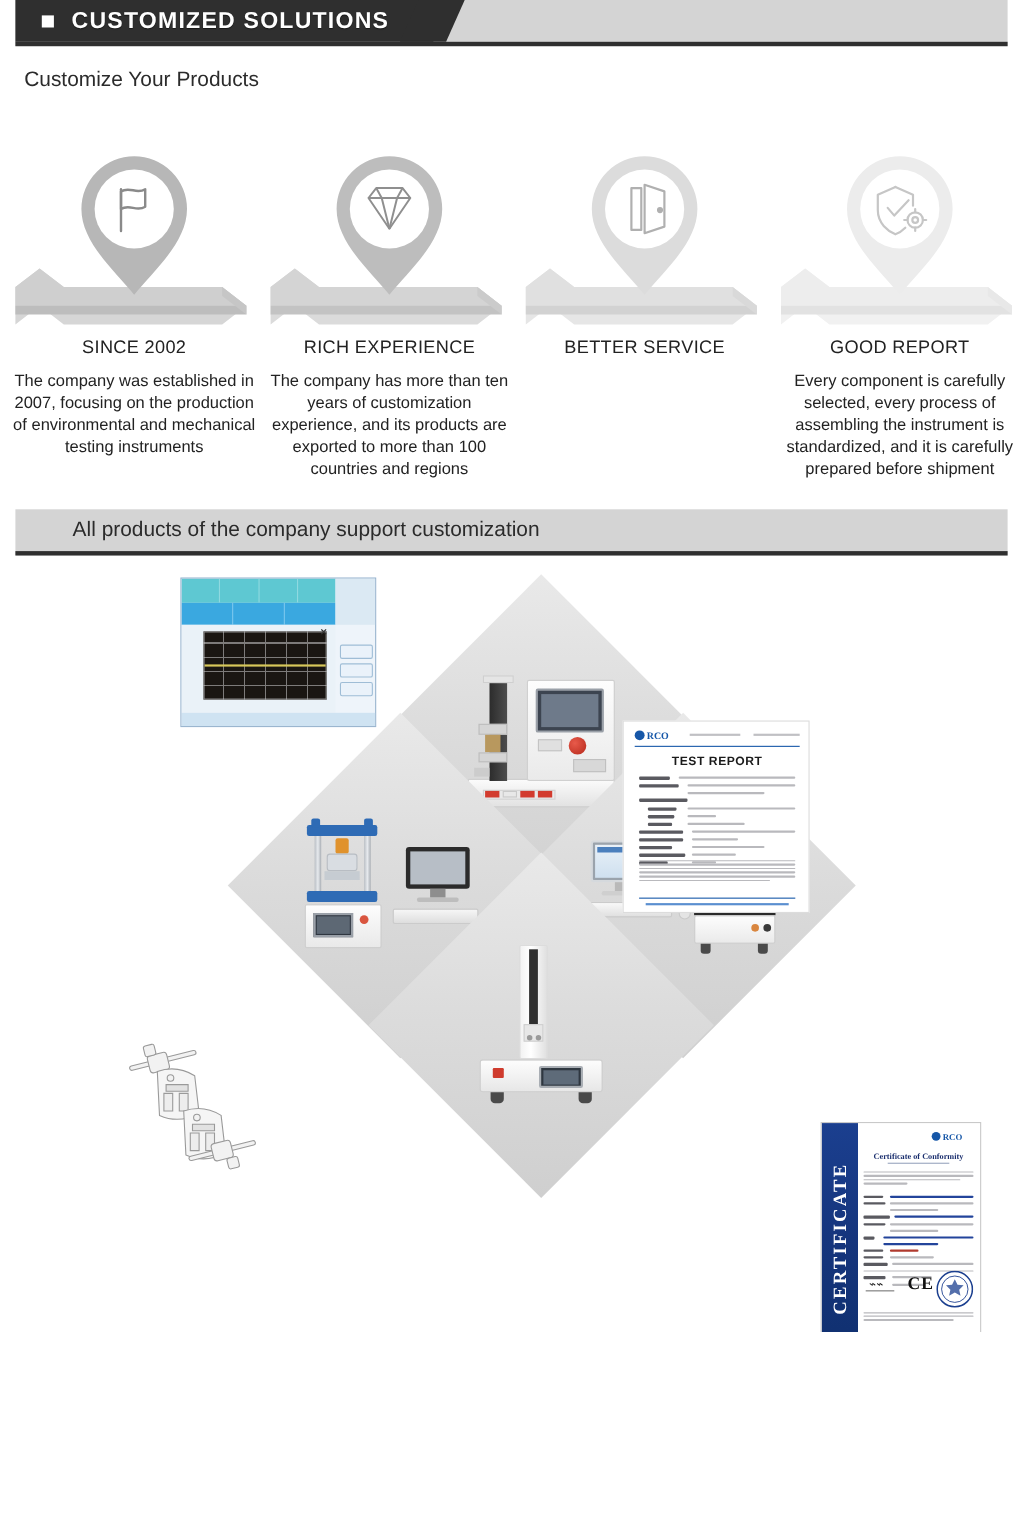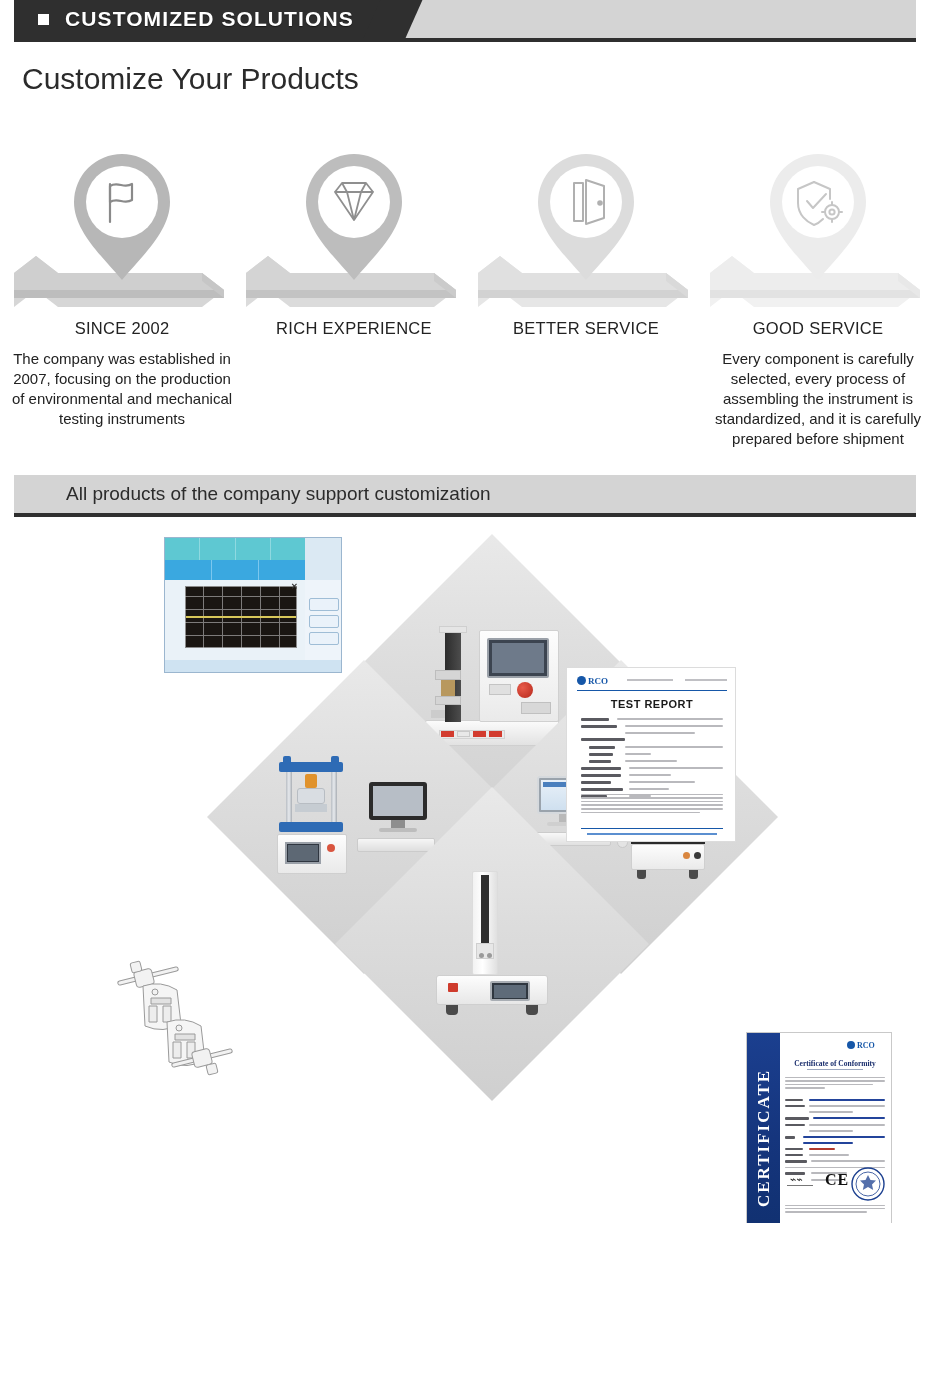--- a/index.html
+++ b/index.html
@@ -62,21 +62,21 @@
     align-items: center;
     padding-left: 52px;
     font-size: 19px;
     color: #2b2b2b;
     white-space: nowrap;
   }
 
   
   .intro { padding: 20px 0 0 22px; }
   .page-title {
-    font-size: 30px;
+    font-size: 19px;
     color: #2b2b2b;
     margin: 0 0 22px 0;
     font-weight: normal;
   }
   .intro-line-1 { font-size: 15px; margin-bottom: 19px; }
   .intro-line-2 { font-size: 15.5px; }
 
   
   .features {
     display: flex;
@@ -242,20 +242,21 @@
           <path d="M97 74 l7 -9 h24 l7 9"></path>
           <line x1="104" y1="65" x2="109" y2="74"></line>
           <line x1="128" y1="65" x2="123" y2="74"></line>
           <line x1="109" y1="74" x2="116" y2="102"></line>
           <line x1="123" y1="74" x2="116" y2="102"></line>
           <line x1="109" y1="74" x2="123" y2="74"></line>
         </g>
       </svg>
     </div>
     <div class="feature-title">RICH EXPERIENCE</div>
+    <div class="feature-desc">The company has more than ten years of customization experience, and its products are exported to more than 100 countries and regions</div>
   </div>
 
   <div class="feature">
     <div class="pin-wrap">
       <svg class="pin-svg" width="232" height="195" viewBox="0 0 232 195">
         <g>
           <polygon points="8,155 30,138 52,155 196,155 218,172 196,189 52,189 30,172 8,189" fill="#e6e6e6"></polygon>
           <polygon points="8,155 30,138 52,155 196,155 218,172 8,172" fill="#e0e0e0"></polygon>
           <polygon points="8,172 218,172 218,180 8,180" fill="#d2d2d2"></polygon>
           <polygon points="196,155 218,172 218,180 196,163" fill="#d9d9d9"></polygon>
@@ -289,21 +290,21 @@
           <polyline points="105,83 111,90 124,76"></polyline>
           <circle cx="130" cy="94" r="7"></circle>
           <circle cx="130" cy="94" r="2.6"></circle>
           <line x1="130" y1="84" x2="130" y2="87"></line>
           <line x1="130" y1="101" x2="130" y2="104"></line>
           <line x1="120" y1="94" x2="123" y2="94"></line>
           <line x1="137" y1="94" x2="140" y2="94"></line>
         </g>
       </svg>
     </div>
-    <div class="feature-title">GOOD SERVICE</div>
+    <div class="feature-title">GOOD REPORT</div>
     <div class="feature-desc">Every component is carefully selected, every process of assembling the instrument is standardized, and it is carefully prepared before shipment</div>
   </div>
 
 </div>
 
 <div class="banner" style="margin-top:26px;">
   <div class="banner-sub">All products of the company support customization</div>
 </div>
 
 <div class="gallery">

